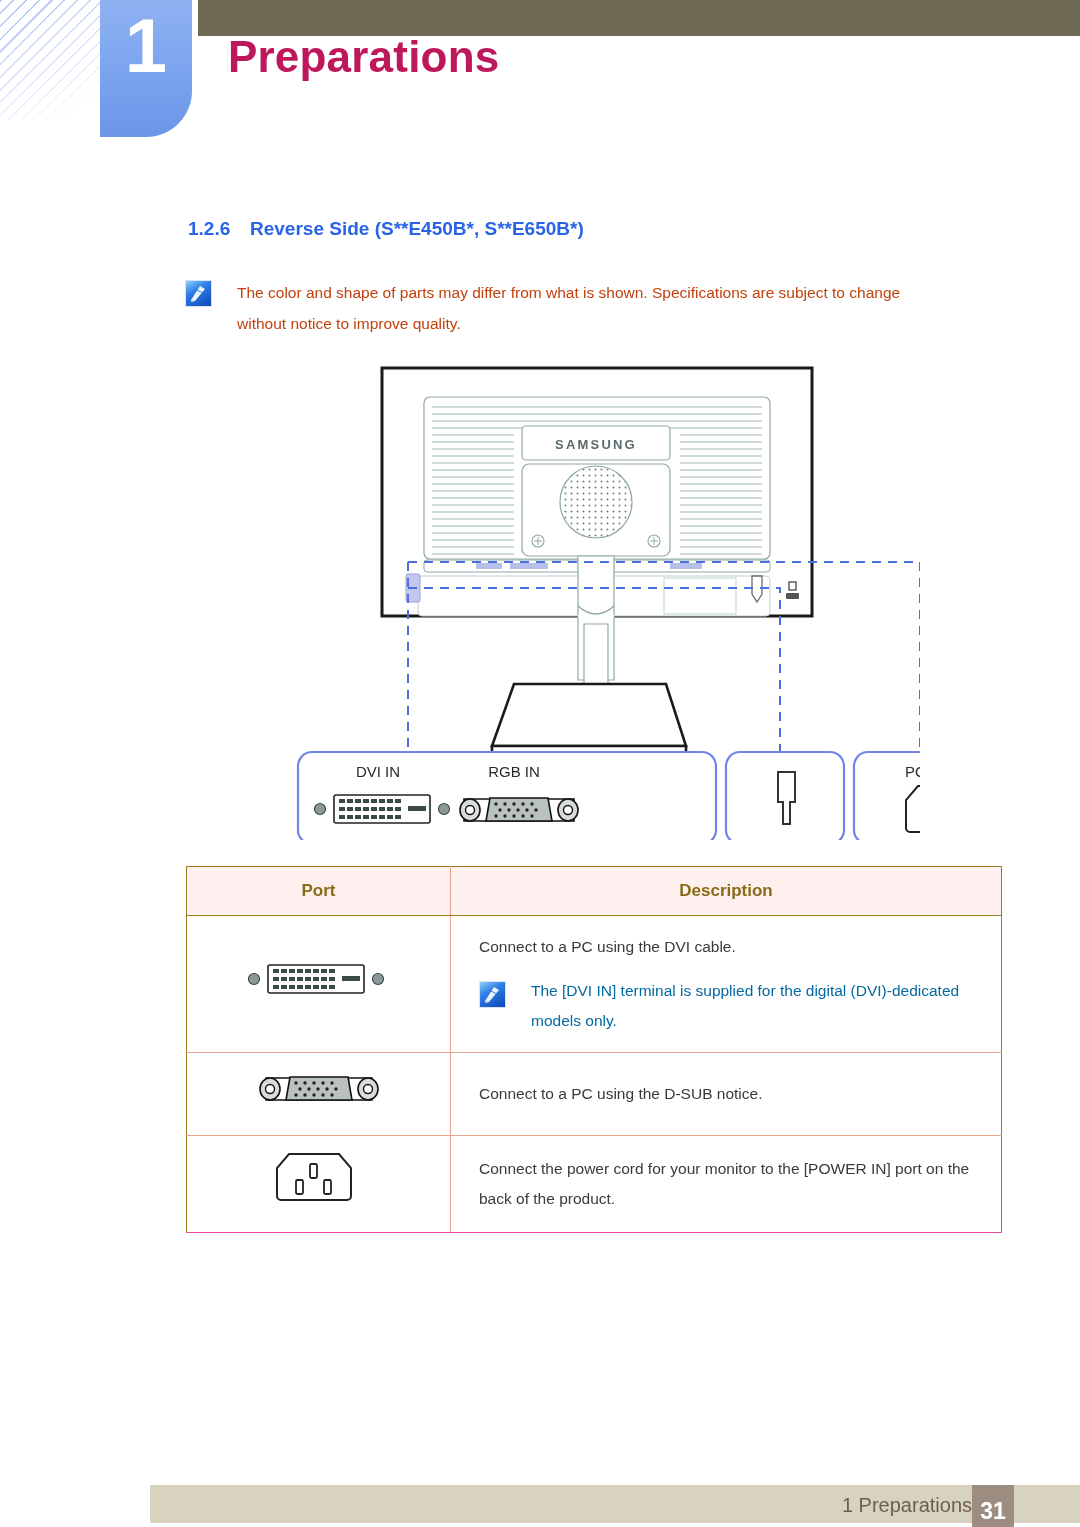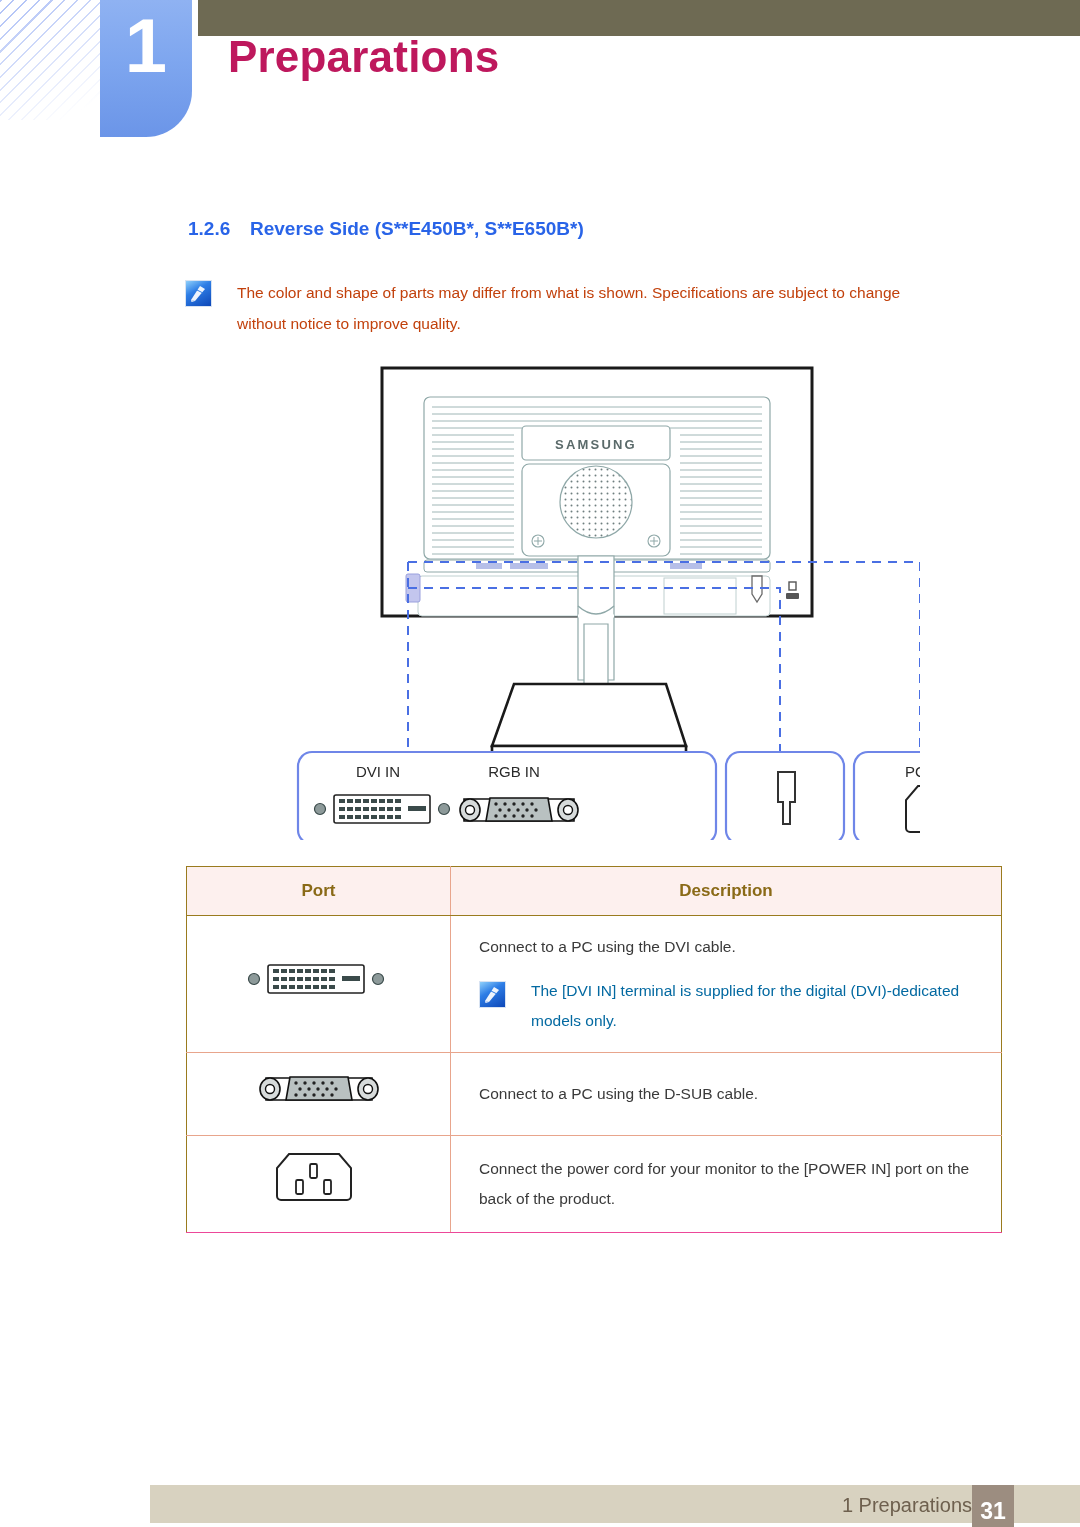--- a/index.html
+++ b/index.html
@@ -386,21 +386,21 @@
               <circle cx="88" cy="22" r="1.7"></circle>
             <circle cx="48" cy="28" r="1.7"></circle>
               <circle cx="57" cy="28" r="1.7"></circle>
               <circle cx="66" cy="28" r="1.7"></circle>
             <circle cx="75" cy="28" r="1.7"></circle>
               <circle cx="84" cy="28" r="1.7"></circle>
           </g>
         </svg>
       </td>
       <td class="desc-cell">
-        <div>Connect to a PC using the D-SUB cable.</div>
+        <div>Connect to a PC using the D-SUB notice.</div>
       </td>
     </tr>
 
 
     <tr>
       <td class="port-cell">
         <svg width="92" height="58" viewBox="0 0 92 58">
           <path d="M16 4 h50 l12 14 v28 a4 4 0 0 1 -4 4 h-66 a4 4 0 0 1 -4 -4 v-28 z" fill="#ffffff" stroke="#222" stroke-width="2"></path>
           <rect x="37" y="14" width="7" height="14" rx="1.5" fill="#ffffff" stroke="#222" stroke-width="1.8"></rect>
           <rect x="23" y="30" width="7" height="14" rx="1.5" fill="#ffffff" stroke="#222" stroke-width="1.8"></rect>

